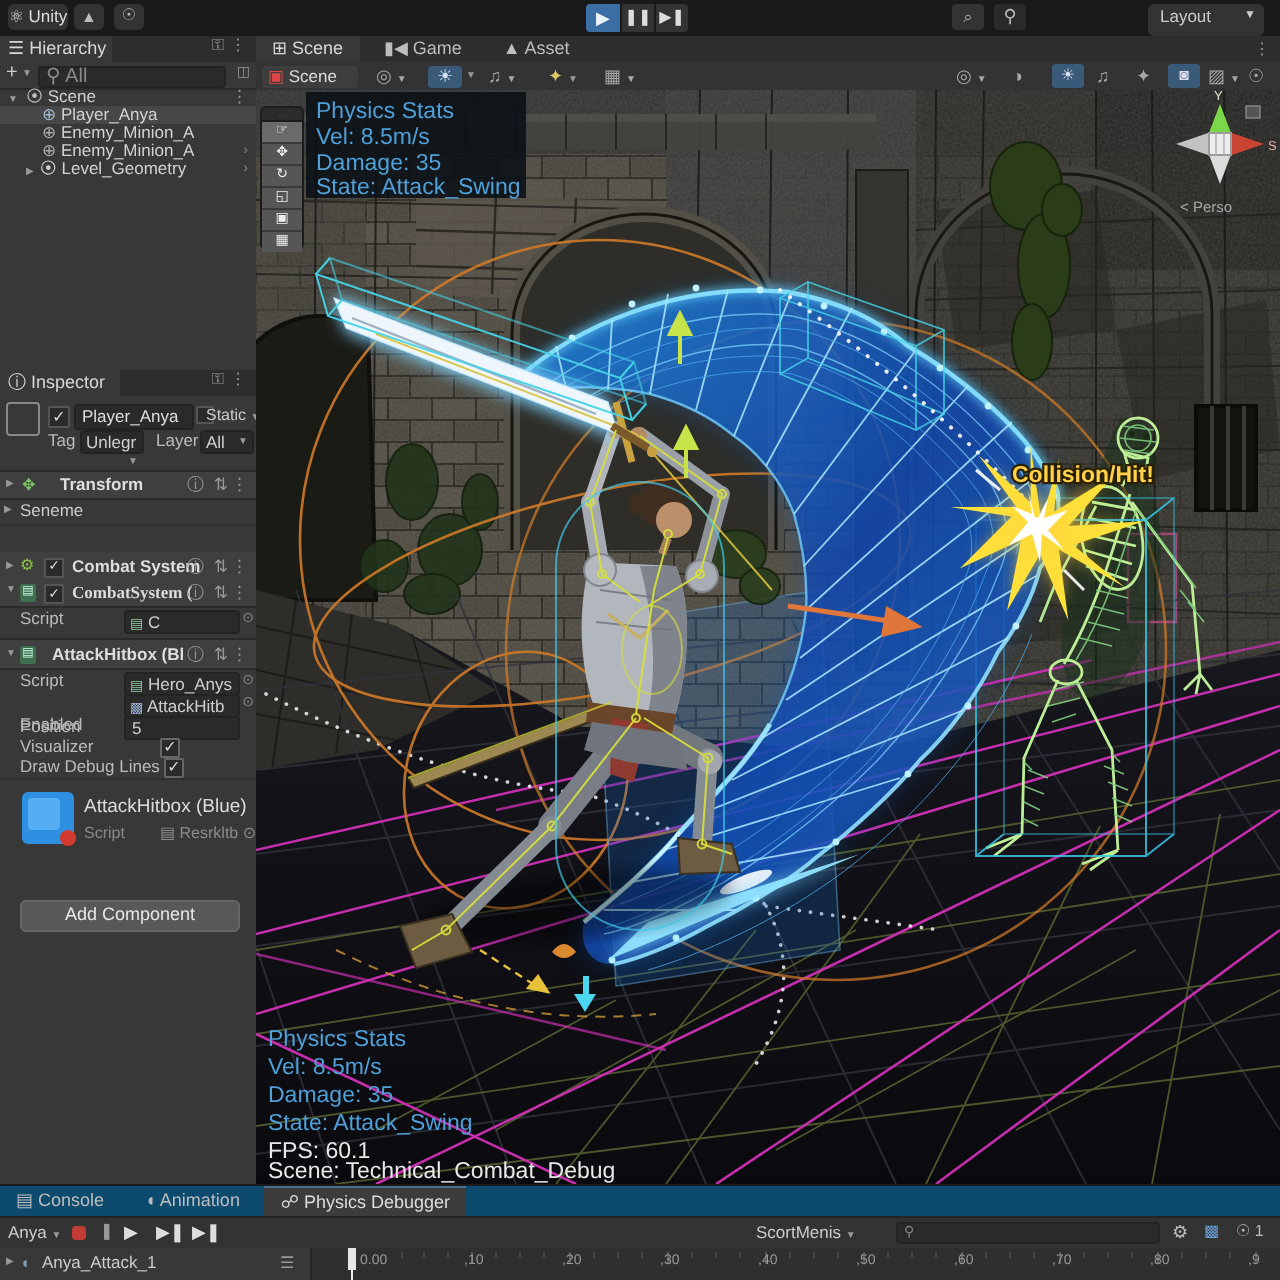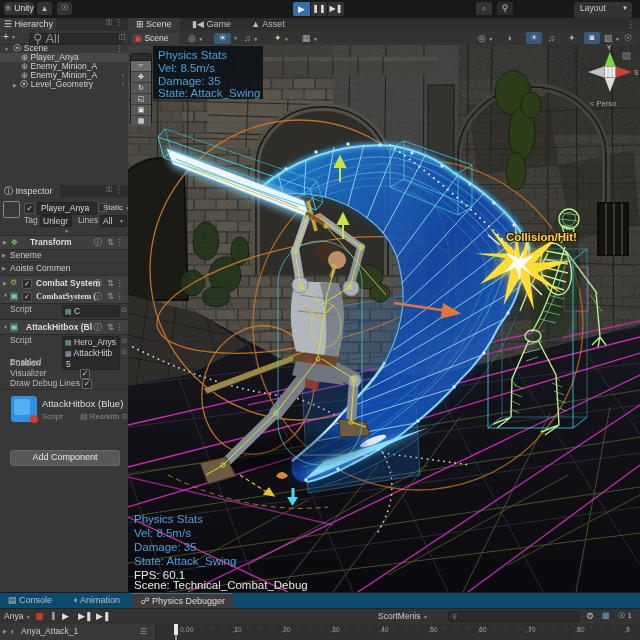--- a/index.html
+++ b/index.html
@@ -35,21 +35,21 @@
 
   <div class="abs tabbar" style="left:0;top:0;width:128px;height:13px;">
     <div class="tab active" style="width:48px;padding:0 4px;">☰ Hierarchy</div>
     <div class="abs" style="right:16px;top:0px;font-size:8px;color:#999;">⚿</div>
     <div class="abs" style="right:5px;top:0px;font-size:8px;color:#999;">⋮</div>
   </div>
 
   <div class="abs" style="left:0;top:13px;width:128px;height:13px;background:#383838;border-bottom:1px solid #2a2a2a;">
     <span style="position:absolute;left:3px;top:0;color:#ccc;font-size:10px;line-height:12px;">+</span>
     <span style="position:absolute;left:11px;top:0;color:#999;font-size:5px;line-height:12px;">▼</span>
-    <div class="fld" style="position:absolute;left:29px;top:1.5px;width:92px;height:9px;font-size:13px;line-height:9px;color:#8a8a8a;"><span style="padding-left:3px;">⚲ All</span></div>
+    <div class="fld" style="position:absolute;left:19px;top:1.5px;width:92px;height:9px;font-size:10px;line-height:9px;color:#8a8a8a;"><span style="padding-left:3px;">⚲ All</span></div>
     <span style="position:absolute;right:3px;top:0;color:#999;font-size:7px;line-height:12px;">◫</span>
   </div>
 
   <div class="abs" style="left:0;top:26px;width:128px;height:45px;font-size:8.5px;color:#d2d2d2;">
     <div style="height:9px;line-height:9px;"><span style="padding-left:4px;color:#999;font-size:5px;">▼</span><span style="padding-left:4px;color:#bfbfbf;">⦿</span> <span>Scene</span><span style="float:right;padding-right:4px;color:#999;">⋮</span></div>
     <div style="height:9px;line-height:9px;background:#474747;"><span style="padding-left:21px;color:#9fb7cc;">⊕</span> <span>Player_Anya</span></div>
     <div style="height:9px;line-height:9px;"><span style="padding-left:21px;color:#aaa;">⊕</span> <span>Enemy_Minion_A</span></div>
     <div style="height:9px;line-height:9px;"><span style="padding-left:21px;color:#aaa;">⊕</span> <span>Enemy_Minion_A</span><span style="float:right;padding-right:4px;color:#888;font-size:7px;">›</span></div>
     <div style="height:9px;line-height:9px;"><span style="padding-left:13px;color:#999;font-size:5px;">▶</span><span style="padding-left:3px;color:#ccc;">⦿</span> <span>Level_Geometry</span><span style="float:right;padding-right:4px;color:#888;font-size:7px;">›</span></div>
   </div>
@@ -61,38 +61,34 @@
   </div>
   <div class="abs" style="left:0;top:180px;width:128px;height:394px;background:#383838;font-size:8.5px;">
 
     <div class="abs" style="left:3px;top:3px;width:15px;height:15px;border:1px solid #888;border-radius:2px;"></div>
     <div class="abs" style="left:24px;top:5px;width:9px;height:9px;background:#2a2a2a;border:1px solid #555;border-radius:1px;color:#ddd;font-size:8px;line-height:9px;text-align:center;">✓</div>
     <div class="abs fld" style="left:37px;top:3.5px;width:58px;height:11px;line-height:11px;color:#ddd;"><span style="padding-left:3px;">Player_Anya</span></div>
     <div class="abs" style="left:98px;top:5px;width:7px;height:7px;background:#2a2a2a;border:1px solid #555;"></div>
     <div class="abs" style="left:103px;top:4.5px;color:#ccc;white-space:nowrap;font-size:8px;">Static <span style="font-size:5px;color:#999;">▼</span></div>
     <div class="abs" style="left:24px;top:17px;color:#bbb;">Tag</div>
     <div class="abs fld" style="left:40px;top:17px;width:30px;height:10px;line-height:10px;"><span style="padding-left:2px;">Unlegr</span><span style="float:right;font-size:5px;line-height:10px;padding-right:2px;color:#999;">▼</span></div>
-    <div class="abs" style="left:78px;top:17px;color:#bbb;">Lines</div>
+    <div class="abs" style="left:78px;top:17px;color:#bbb;">Layer</div>
     <div class="abs fld" style="left:100px;top:17px;width:25px;height:10px;line-height:10px;"><span style="padding-left:2px;">All</span><span style="float:right;font-size:5px;line-height:10px;padding-right:2px;color:#999;">▼</span></div>
 
     <div class="abs" style="left:0;top:37px;width:128px;height:13px;background:#3f3f3f;border-top:1px solid #2a2a2a;border-bottom:1px solid #2a2a2a;">
       <span style="position:absolute;left:3px;font-size:5px;color:#999;line-height:13px;">▶</span>
       <span style="position:absolute;left:11px;line-height:13px;color:#7ec76a;font-size:8px;">✥</span>
       <span style="position:absolute;left:30px;line-height:13px;color:#ddd;font-weight:bold;">Transform</span>
       <span style="position:absolute;right:26px;line-height:13px;color:#999;">ⓘ</span>
       <span style="position:absolute;right:14px;line-height:13px;color:#999;">⇅</span>
       <span style="position:absolute;right:4px;line-height:13px;color:#999;">⋮</span>
     </div>
     <div class="abs" style="left:0;top:51px;width:128px;height:13px;border-bottom:1px solid #2f2f2f;">
       <span style="position:absolute;left:2px;font-size:5px;color:#999;line-height:13px;">▶</span>
       <span style="position:absolute;left:10px;line-height:13px;color:#ccc;">Seneme</span>
-    </div>
-    <div class="abs" style="left:0;top:64px;width:128px;height:13px;border-bottom:1px solid #2f2f2f;">
-      <span style="position:absolute;left:2px;font-size:5px;color:#999;line-height:13px;">▶</span>
-      <span style="position:absolute;left:10px;line-height:13px;color:#ccc;">Aoiste Commen</span>
     </div>
 
     <div class="abs" style="left:0;top:78px;width:128px;height:13px;background:#3f3f3f;border-bottom:1px solid #2a2a2a;">
       <span style="position:absolute;left:3px;font-size:5px;color:#999;line-height:14px;">▶</span>
       <span style="position:absolute;left:10px;line-height:14px;color:#8bc34a;font-size:8px;">⚙</span>
       <span style="position:absolute;left:22px;top:2.5px;width:8px;height:8px;background:#2a2a2a;border:1px solid #555;border-radius:1px;color:#ddd;font-size:7px;line-height:8px;text-align:center;">✓</span>
       <span style="position:absolute;left:36px;line-height:14px;color:#ddd;font-weight:bold;">Combat System</span>
       <span style="position:absolute;right:26px;line-height:14px;color:#999;">ⓘ</span>
       <span style="position:absolute;right:14px;line-height:14px;color:#999;">⇅</span>
       <span style="position:absolute;right:4px;line-height:14px;color:#999;">⋮</span>

